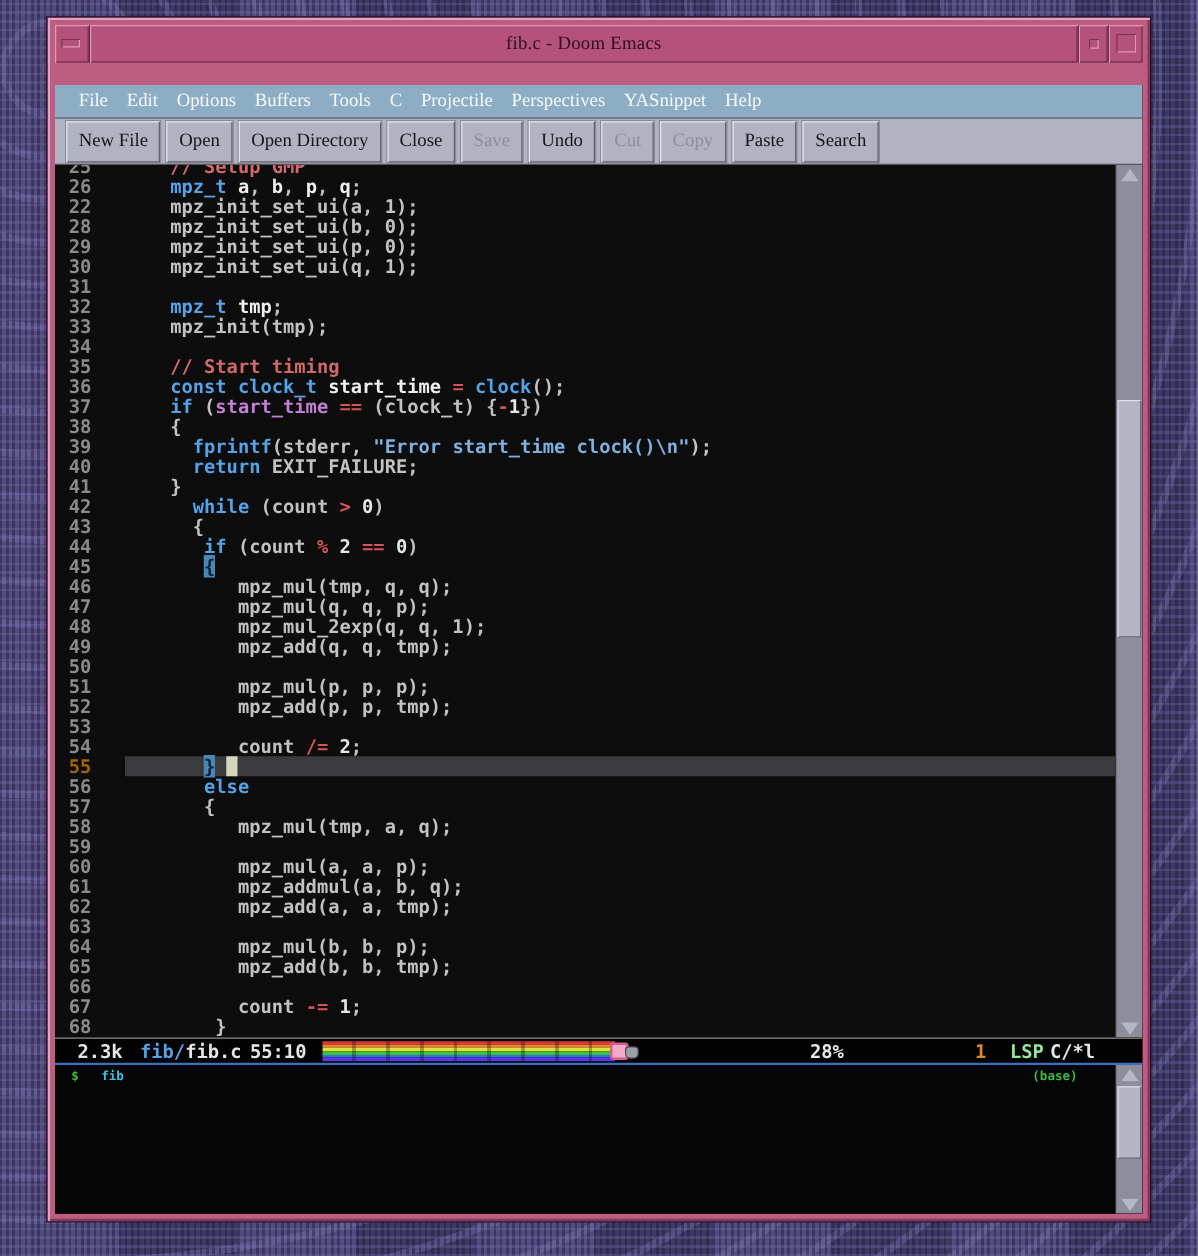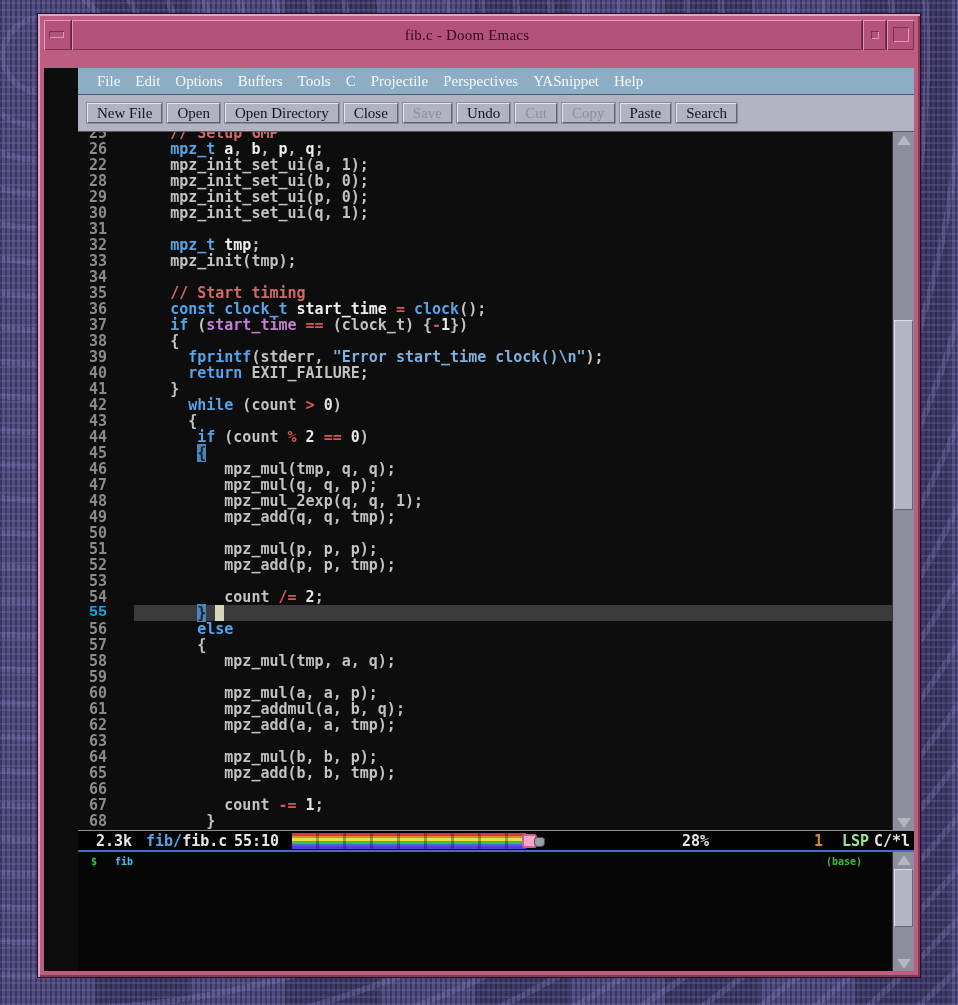--- a/index.html
+++ b/index.html
@@ -35,54 +35,54 @@
   .tb-btn.max { width:27px; }
   .titlebar { flex:1; display:flex; align-items:center; justify-content:center; }
   .title-text { font-size:15px; color:#2d0f21; letter-spacing:.2px; }
   .glyph-dash { position:absolute; left:5px; top:11px; width:15px; height:7px;
     box-shadow: inset 1px 1px 0 #7c3353, inset -1px -1px 0 #dc9ab8; }
   .glyph-sq-small { position:absolute; left:8px; top:11px; width:8px; height:8px;
     box-shadow: inset 1px 1px 0 #7c3353, inset -1px -1px 0 #dc9ab8; }
   .glyph-sq-big { position:absolute; left:6px; top:7px; width:16px; height:15px;
     box-shadow: inset 1px 1px 0 #7c3353, inset -1px -1px 0 #dc9ab8; }
 
-  .content { flex:1; display:flex; flex-direction:column; background:#0d0d0d; overflow:hidden;padding-left:34px; }
+  .content { flex:1; display:flex; flex-direction:column; background:#0d0d0d; overflow:hidden; }
 
   
   .menubar {
     height:27px; background:#8cadc4; display:flex; align-items:center;
     padding-left:16px; gap:9px; border-bottom:1px solid #4a5a66; flex:0 0 auto;
   }
   .menu-item { color:#f6f9fb; font-size:15px; padding:2px 3px; cursor:pointer; white-space:nowrap; }
 
   
   .toolbar {
     height:37px; background:#b2b2c1; display:flex; align-items:center;
     padding-left:9px; gap:5px; border-bottom:1px solid #55555f; flex:0 0 auto;
   }
   .tool-btn {
-    height:20px; padding:0 9px; background:#b2b2c1; font-size:15px; color:#15151e;
+    height:33px; padding:0 9px; background:#b2b2c1; font-size:15px; color:#15151e;
     border:1px solid; border-color:#e4e4ee #62626e #62626e #e4e4ee;
     box-shadow:0 0 0 1px #8b8b99; display:flex; align-items:center; cursor:pointer; white-space:nowrap;
     font-family:"Liberation Serif", serif;
   }
   .tool-btn.disabled { color:#8d8d9b; cursor:default; }
 
   
   .editor-wrap { flex:0 0 698px; display:flex; background:#0d0d0d; overflow:hidden; }
   .editor {
     flex:1; overflow:hidden; font-family:"DejaVu Sans Mono", monospace;
     font-size:15px; font-weight:bold; line-height:16px; padding-top:0;
   }
   .lines { margin-top:-7px; }
   .code-row { display:flex; height:16px; white-space:pre;gap:20px; }
   .ln { flex:0 0 36px; text-align:right; padding-right:7px; color:#8b8b8b; font-weight:bold; }
   .code-part { flex:1; color:#c2c2c2; }
   .code-row.current .code-part { background:#3b3b3d; }
-  .code-row.current .ln { color:#0ea5e9;font-family:Liberation Mono, monospace; }
+  .code-row.current .ln { color:#a16207; }
   .tok-d   { color:#c2c2c2; }
   .tok-kw  { color:#55a3e8; }
   .tok-type{ color:#55a3e8; }
   .tok-fn  { color:#55a3e8; }
   .tok-str { color:#7fb1e0; }
   .tok-com { color:#d06a6a; }
   .tok-op  { color:#d85555; }
   .tok-num { color:#e6e6e6; }
   .tok-varb{ color:#efefef; }
   .tok-varp{ color:#c47fd6; }

